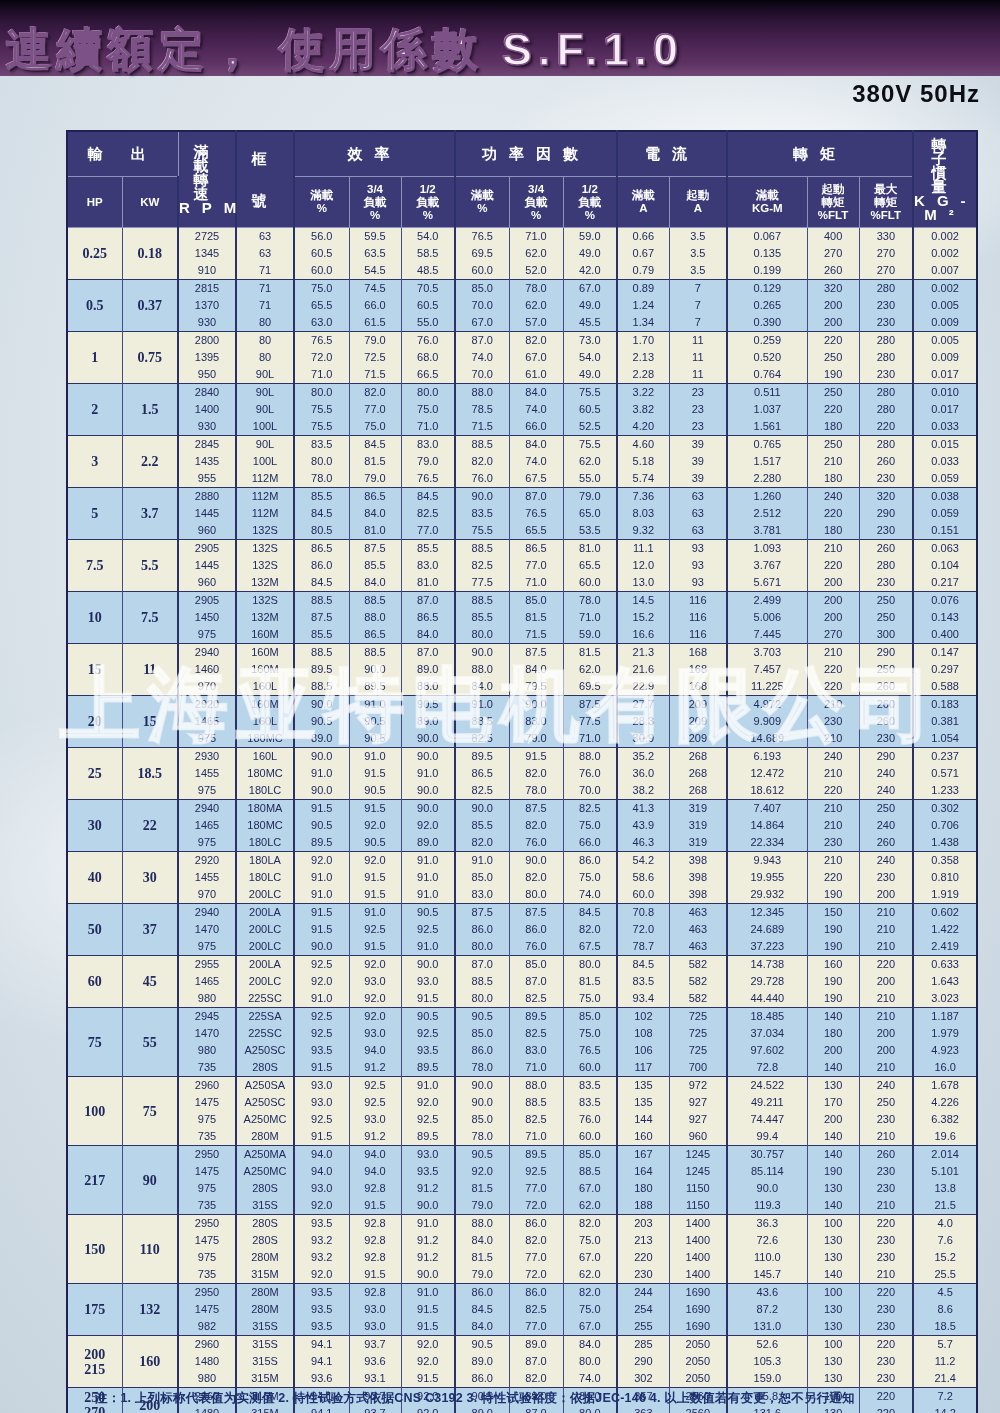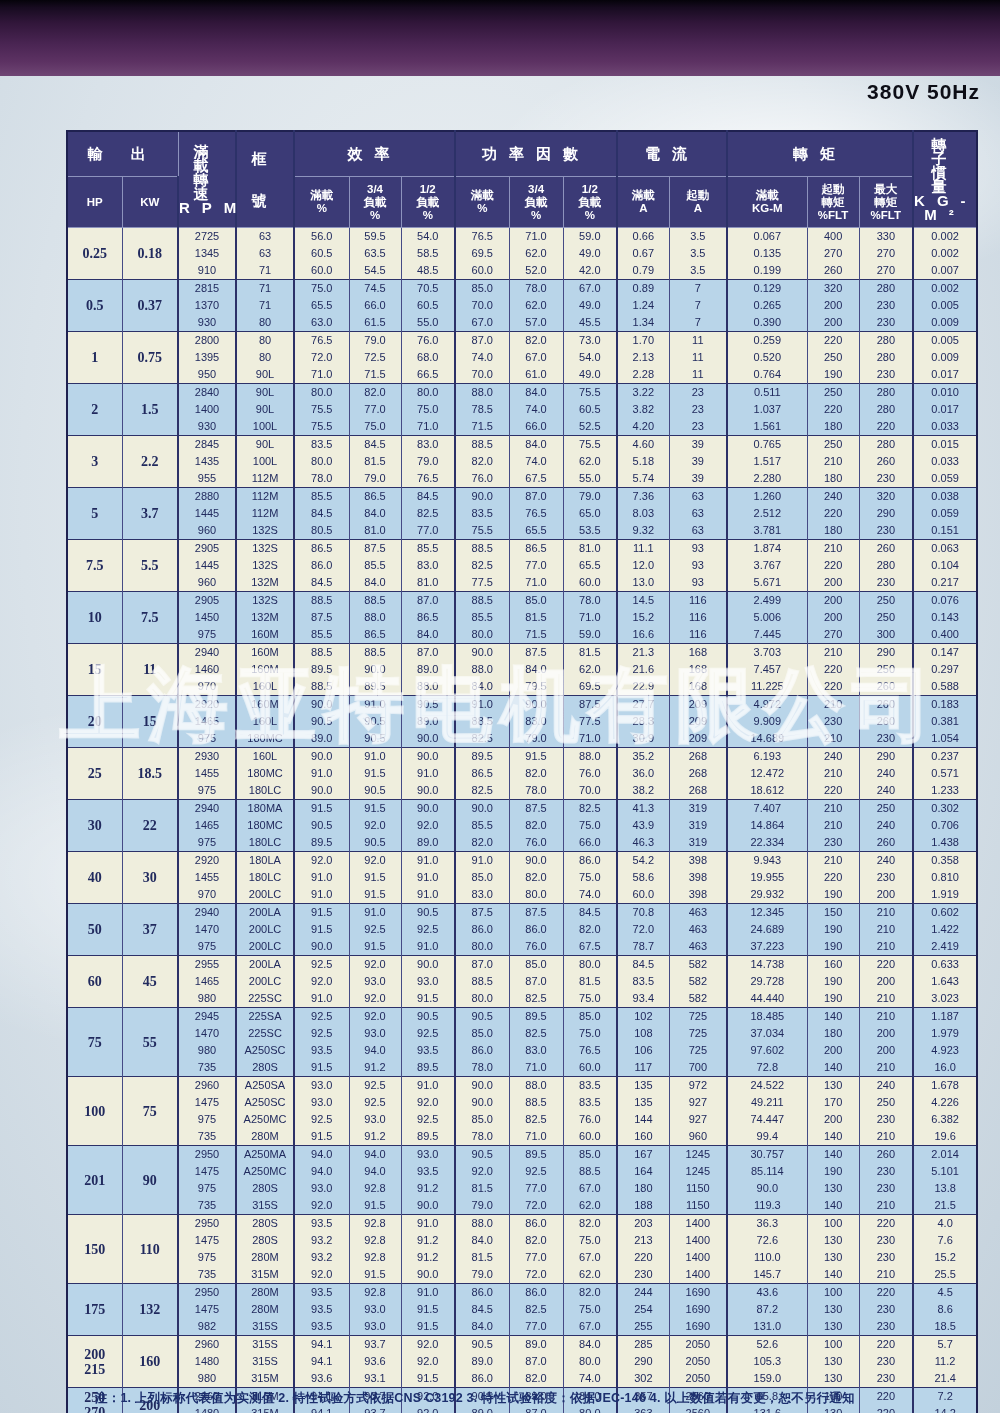--- a/index.html
+++ b/index.html
@@ -8,21 +8,21 @@
     background:
       radial-gradient(ellipse 420px 180px at 78% 12%, rgba(255,255,255,0.85), rgba(255,255,255,0) 70%),
       radial-gradient(ellipse 500px 260px at 20% 62%, rgba(255,255,255,0.6), rgba(255,255,255,0) 70%),
       radial-gradient(ellipse at 45% 35%, #eef2f4 0%, #d9e2e9 55%, #c3d1dc 100%);}
   
   #top-bar{position:absolute;left:0;top:0;width:1000px;height:76px;
     background:linear-gradient(180deg,#05030a 0%,#170b20 10%,#31163a 30%,#4a2553 58%,#5d3263 82%,#6f4674 100%);}
   #page-title{position:absolute;left:6px;top:20px;font-size:45px;font-weight:bold;letter-spacing:6px;
     color:#f7edf4;-webkit-text-stroke:1.5px #7c5185;
     text-shadow:2px 2px 0 #2e1837,-1px -1px 0 #caa2c4,3px 3px 3px rgba(0,0,0,.45);white-space:nowrap;}
-  #voltage-label{position:absolute;right:20px;top:80px;font-size:21px;font-weight:bold;color:#0d0d16;letter-spacing:1px;}
+  #voltage-label{position:absolute;right:20px;top:80px;font-size:24px;font-weight:bold;color:#0d0d16;letter-spacing:1px;}
   
   #table-wrap{position:absolute;left:66px;top:118px;}
   table{border-collapse:collapse;table-layout:fixed;width:912px;border:2px solid #1f2150;background:#fff;margin-top:12px;}
   th{background:var(--header-bg);color:#ffffff;font-weight:bold;border:1px solid #8d93bd;
      white-space:pre-line;text-align:center;vertical-align:middle;padding:0;}
   thead tr.grp-row th{height:44px;font-size:15px;letter-spacing:12px;}
   thead th.vhead{font-size:12.5px;line-height:14px;letter-spacing:0;}
   thead tr.sub-row th{height:50px;font-size:11.5px;line-height:13px;letter-spacing:0;font-weight:bold;}
   tbody td{text-align:center;padding:0;height:17px;line-height:17px;font-size:11px;color:var(--text-navy);
      border-left:1px solid var(--grid-line);border-right:1px solid var(--grid-line);
@@ -41,20 +41,21 @@
     color:rgba(252,252,255,0.30);-webkit-text-stroke:2px rgba(255,255,255,0.55);
     text-shadow:0 0 2px rgba(255,255,255,0.35);}
   #wm-bottom{left:478px;top:1346px;font-size:34px;letter-spacing:1px;
     color:rgba(253,253,255,0.78);-webkit-text-stroke:1px rgba(255,255,255,0.6);}
 </style>
 </head>
 <body>
 
 <div id="page">
   <div id="top-bar"></div>
+  <div id="page-title">連續額定， 使用係數 S.F.1.0</div>
   <div id="voltage-label">380V 50Hz</div>
 
   <div id="table-wrap">
     <table>
       <colgroup>
         <col style="width:55px">
           <col style="width:56px">
           <col style="width:58px">
           <col style="width:58px">
         <col style="width:55px">
@@ -432,21 +433,21 @@
             <td class="sec">2905</td>
             <td class="sec">132S</td>
             <td>86.5</td>
             <td>87.5</td>
             <td class="sec">85.5</td>
             <td>88.5</td>
             <td>86.5</td>
             <td class="sec">81.0</td>
             <td>11.1</td>
             <td class="sec">93</td>
-            <td>1.874</td>
+            <td>1.093</td>
             <td>210</td>
             <td class="sec">260</td>
             <td>0.063</td>
           </tr>
           <tr class="cream">
             <td class="sec">1445</td>
             <td class="sec">132S</td>
             <td>86.0</td>
             <td>85.5</td>
             <td class="sec">83.0</td>
@@ -1002,21 +1003,21 @@
             <td>71.0</td>
             <td class="sec">60.0</td>
             <td>160</td>
             <td class="sec">960</td>
             <td>99.4</td>
             <td>140</td>
             <td class="sec">210</td>
             <td>19.6</td>
           </tr>
           <tr class="blue group-start">
-            <td rowspan="4" class="big">201</td>
+            <td rowspan="4" class="big">217</td>
             <td rowspan="4" class="big sec">90</td>
             <td class="sec">2950</td>
             <td class="sec">A250MA</td>
             <td>94.0</td>
             <td>94.0</td>
             <td class="sec">93.0</td>
             <td>90.5</td>
             <td>89.5</td>
             <td class="sec">85.0</td>
             <td>167</td>

